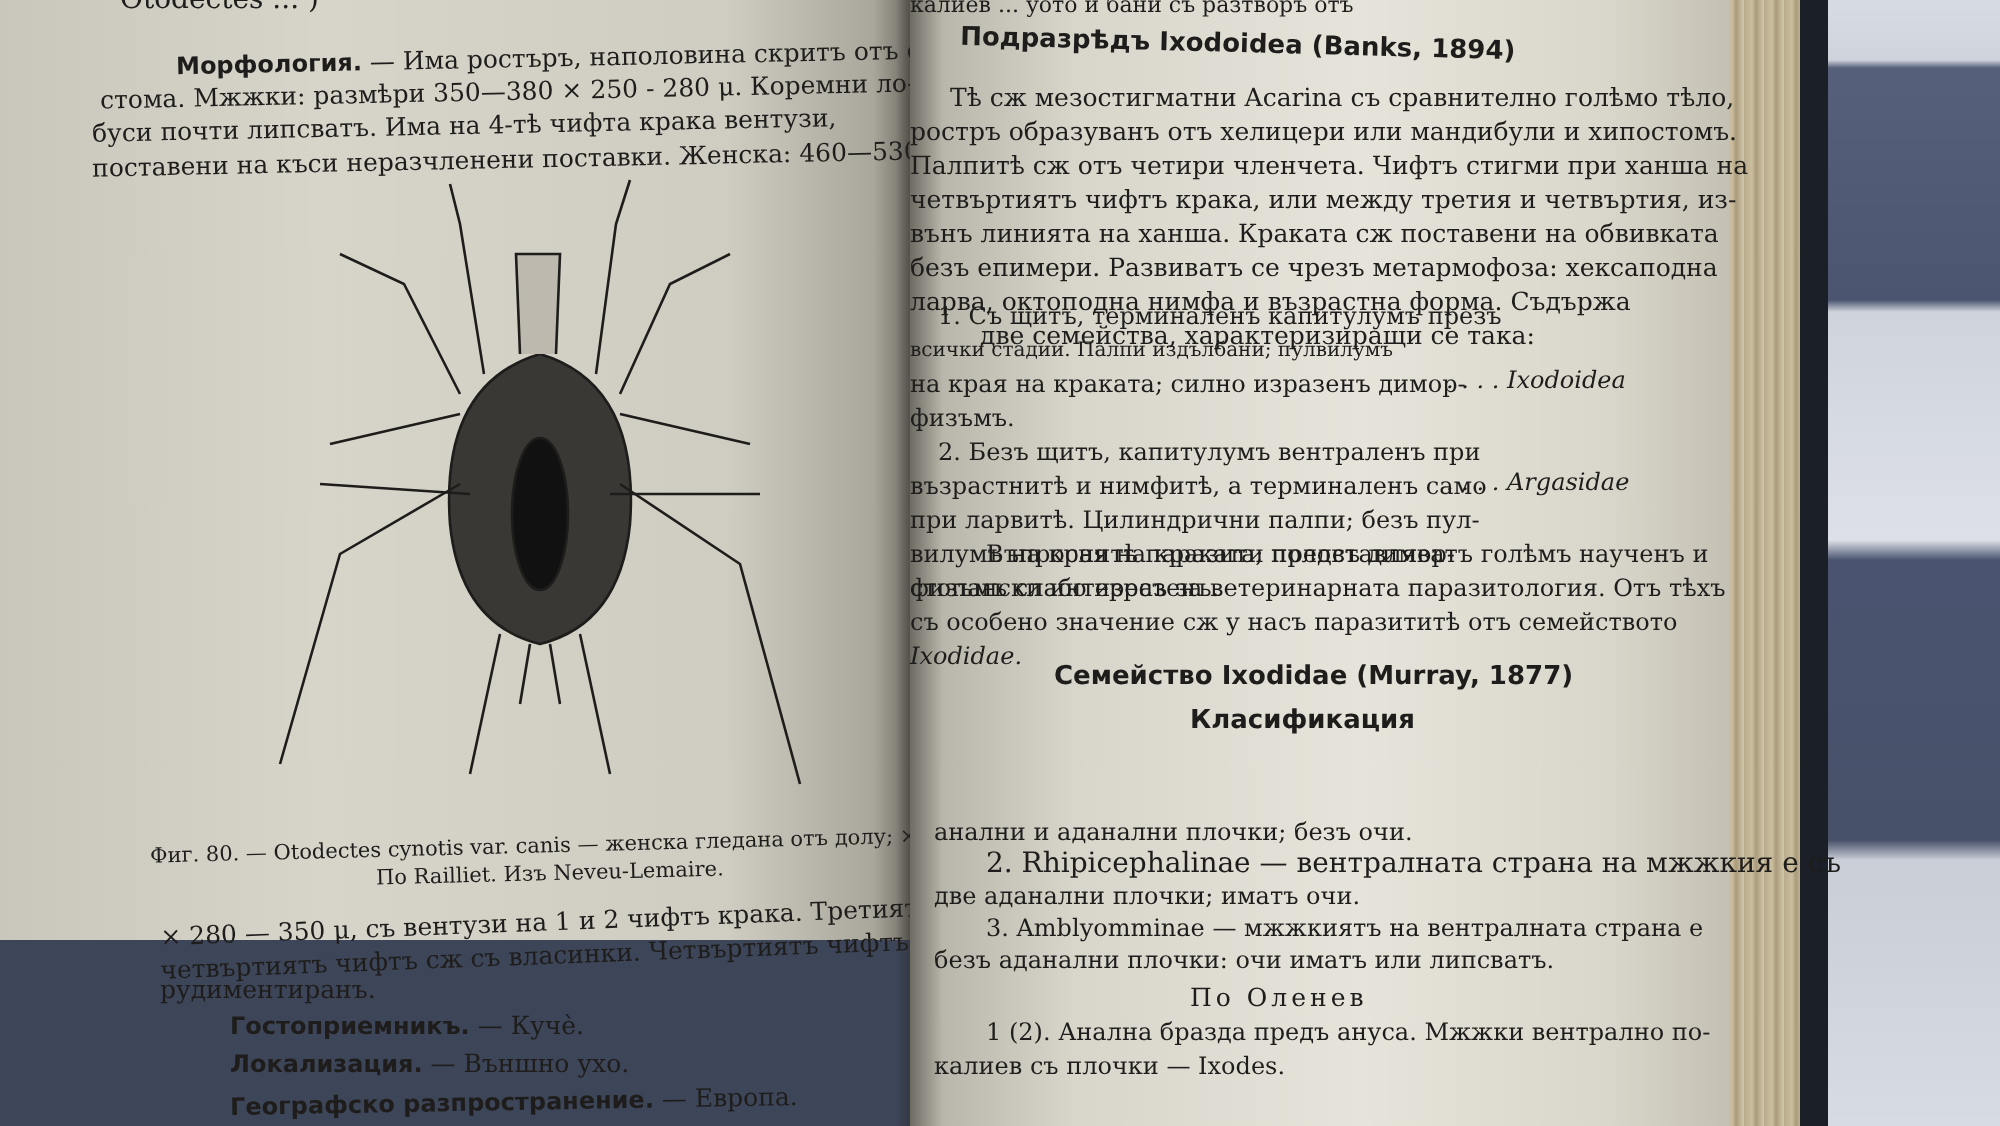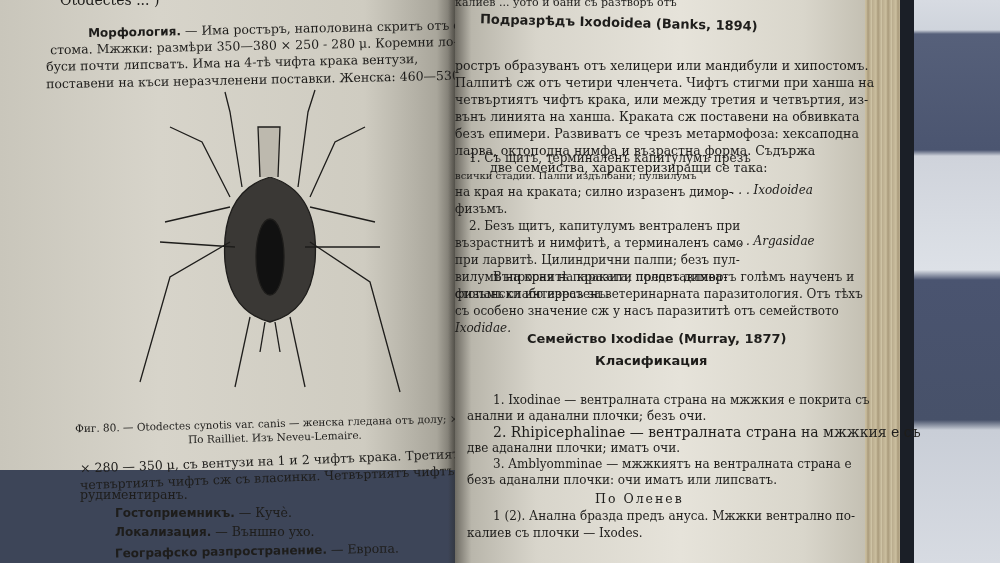--- a/index.html
+++ b/index.html
@@ -78,20 +78,21 @@
     <span class="b">Географско разпространение.</span> <span>— Европа.</span>
   </div>
 </div>
 
 <div class="gutter"></div>
 
 <div class="page-right">
   <div class="txt" style="left:0px;top:-6px;font-size:11px;">калиев ... уото и бани съ разтворъ отъ</div>
   <div class="txt h" style="left:25px;top:14px;transform:rotate(1.5deg);">Подразрѣдъ Ixodoidea (Banks, 1894)</div>
 
+  <div class="txt" style="left:20px;top:40px;">Тѣ сж мезостигматни Acarina съ сравнително голѣмо тѣло,</div>
   <div class="txt" style="left:0px;top:57px;">ростръ образуванъ отъ хелицери или мандибули и хипостомъ.</div>
   <div class="txt" style="left:0px;top:74px;">Палпитѣ сж отъ четири членчета. Чифтъ стигми при ханша на</div>
   <div class="txt" style="left:0px;top:91px;">четвъртиятъ чифтъ крака, или между третия и четвъртия, из-</div>
   <div class="txt" style="left:0px;top:108px;">вънъ линията на ханша. Краката сж поставени на обвивката</div>
   <div class="txt" style="left:0px;top:125px;">безъ епимери. Развиватъ се чрезъ метармофоза: хексаподна</div>
   <div class="txt" style="left:0px;top:142px;">ларва, октоподна нимфа и възрастна форма. Съдържа</div>
   <div class="txt" style="left:0px;top:159px;padding-left:35px;">две семейства, характеризиращи се така:</div>
 
   <div>
     <div class="txt" style="left:14px;top:150px;font-size:12px;">1. Съ щитъ, терминаленъ капитулумъ презъ</div>
@@ -110,21 +111,20 @@
   </div>
 
   <div class="txt" style="left:38px;top:269px;font-size:12px;">Въпроснитѣ паразити представляватъ голѣмъ наученъ и</div>
   <div class="txt" style="left:0px;top:286px;font-size:12px;">стопански интересъ за ветеринарната паразитология. Отъ тѣхъ</div>
   <div class="txt" style="left:0px;top:303px;font-size:12px;">съ особено значение сж у насъ паразититѣ отъ семейството</div>
   <div class="txt i" style="left:0px;top:320px;font-size:12px;">Ixodidae.</div>
 
   <div class="txt h" style="left:72px;top:330px;">Семейство Ixodidae (Murray, 1877)</div>
   <div class="txt h" style="left:140px;top:352px;">Класификация</div>
 
-  <div class="txt" style="left:38px;top:392px;font-size:12px;">1. Ixodinae — вентралната страна на мжжкия е покрита съ</div>
   <div class="txt" style="left:12px;top:408px;font-size:12px;">анални и аданални плочки; безъ очи.</div>
   <div class="txt" style="left:38px;top:424px;font-size:14px;">2. Rhipicephalinae — вентралната страна на мжжкия е съ</div>
   <div class="txt" style="left:12px;top:440px;font-size:12px;">две аданални плочки; иматъ очи.</div>
   <div class="txt" style="left:38px;top:456px;font-size:12px;">3. Amblyomminae — мжжкиятъ на вентралната страна е</div>
   <div class="txt" style="left:12px;top:472px;font-size:12px;">безъ аданални плочки: очи иматъ или липсватъ.</div>
 
   <div class="txt" style="left:140px;top:490px;letter-spacing:2px;">По Оленев</div>
   <div class="txt" style="left:38px;top:508px;font-size:12px;">1 (2). Анална бразда предъ ануса. Мжжки вентрално по-</div>
   <div class="txt" style="left:12px;top:525px;font-size:12px;">калиев съ плочки — Ixodes.</div>
 </div>

